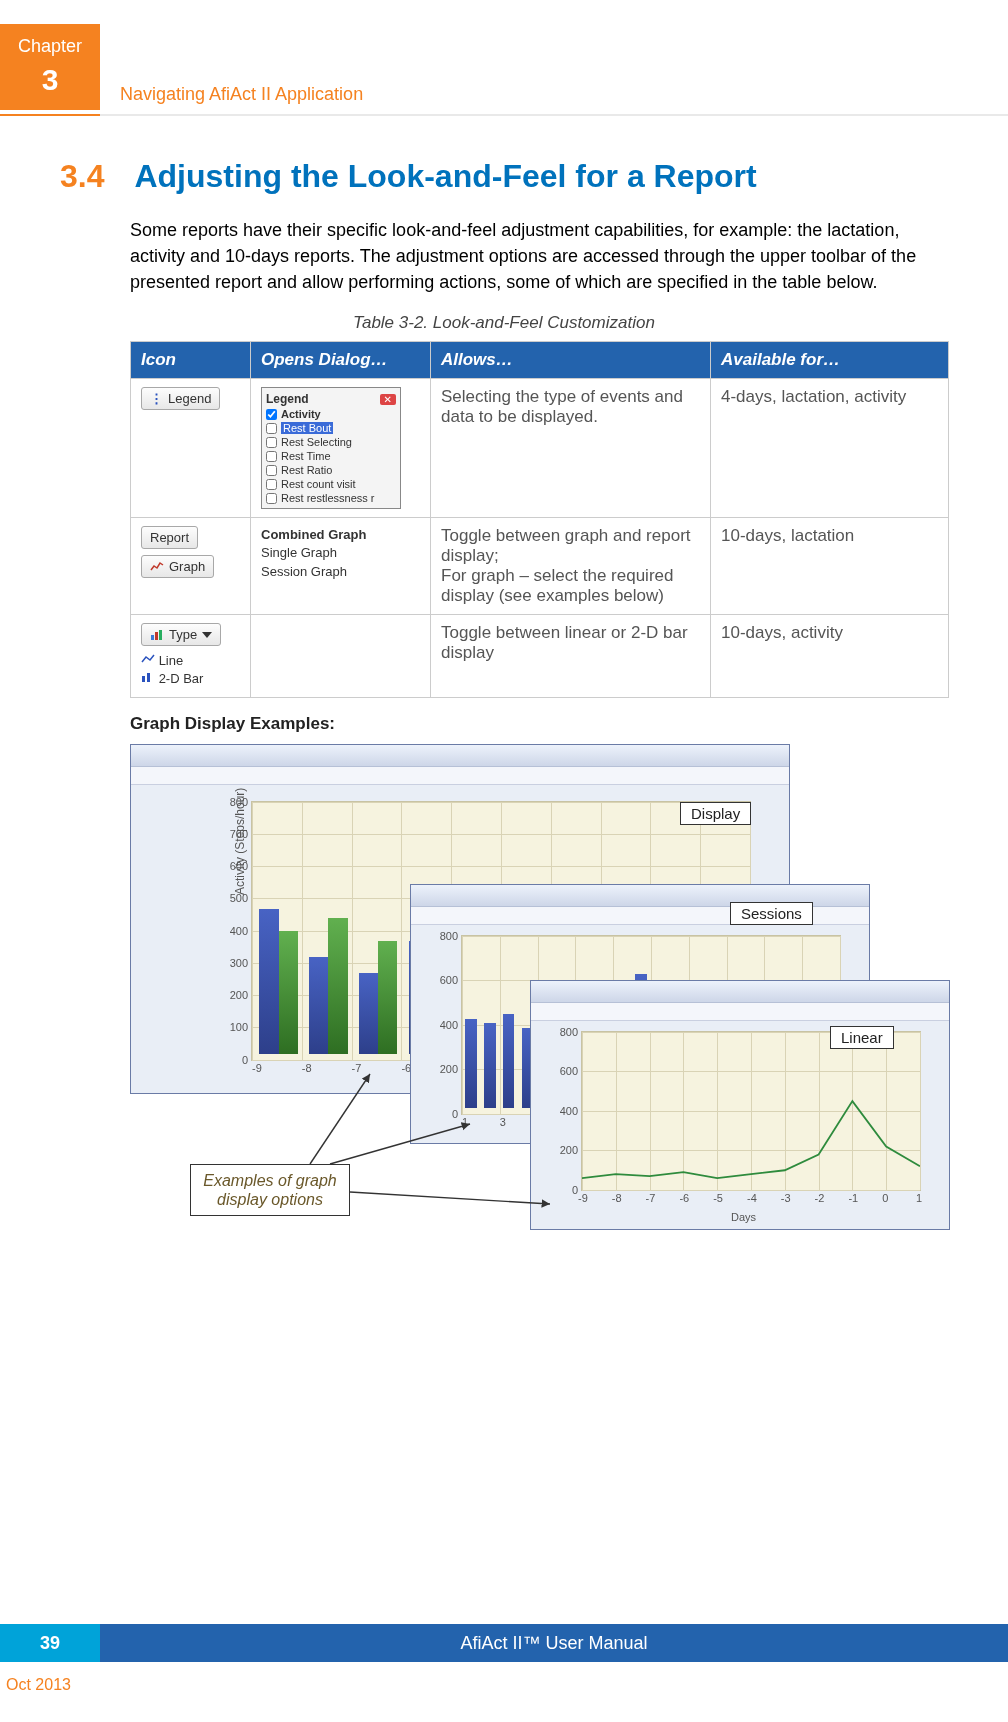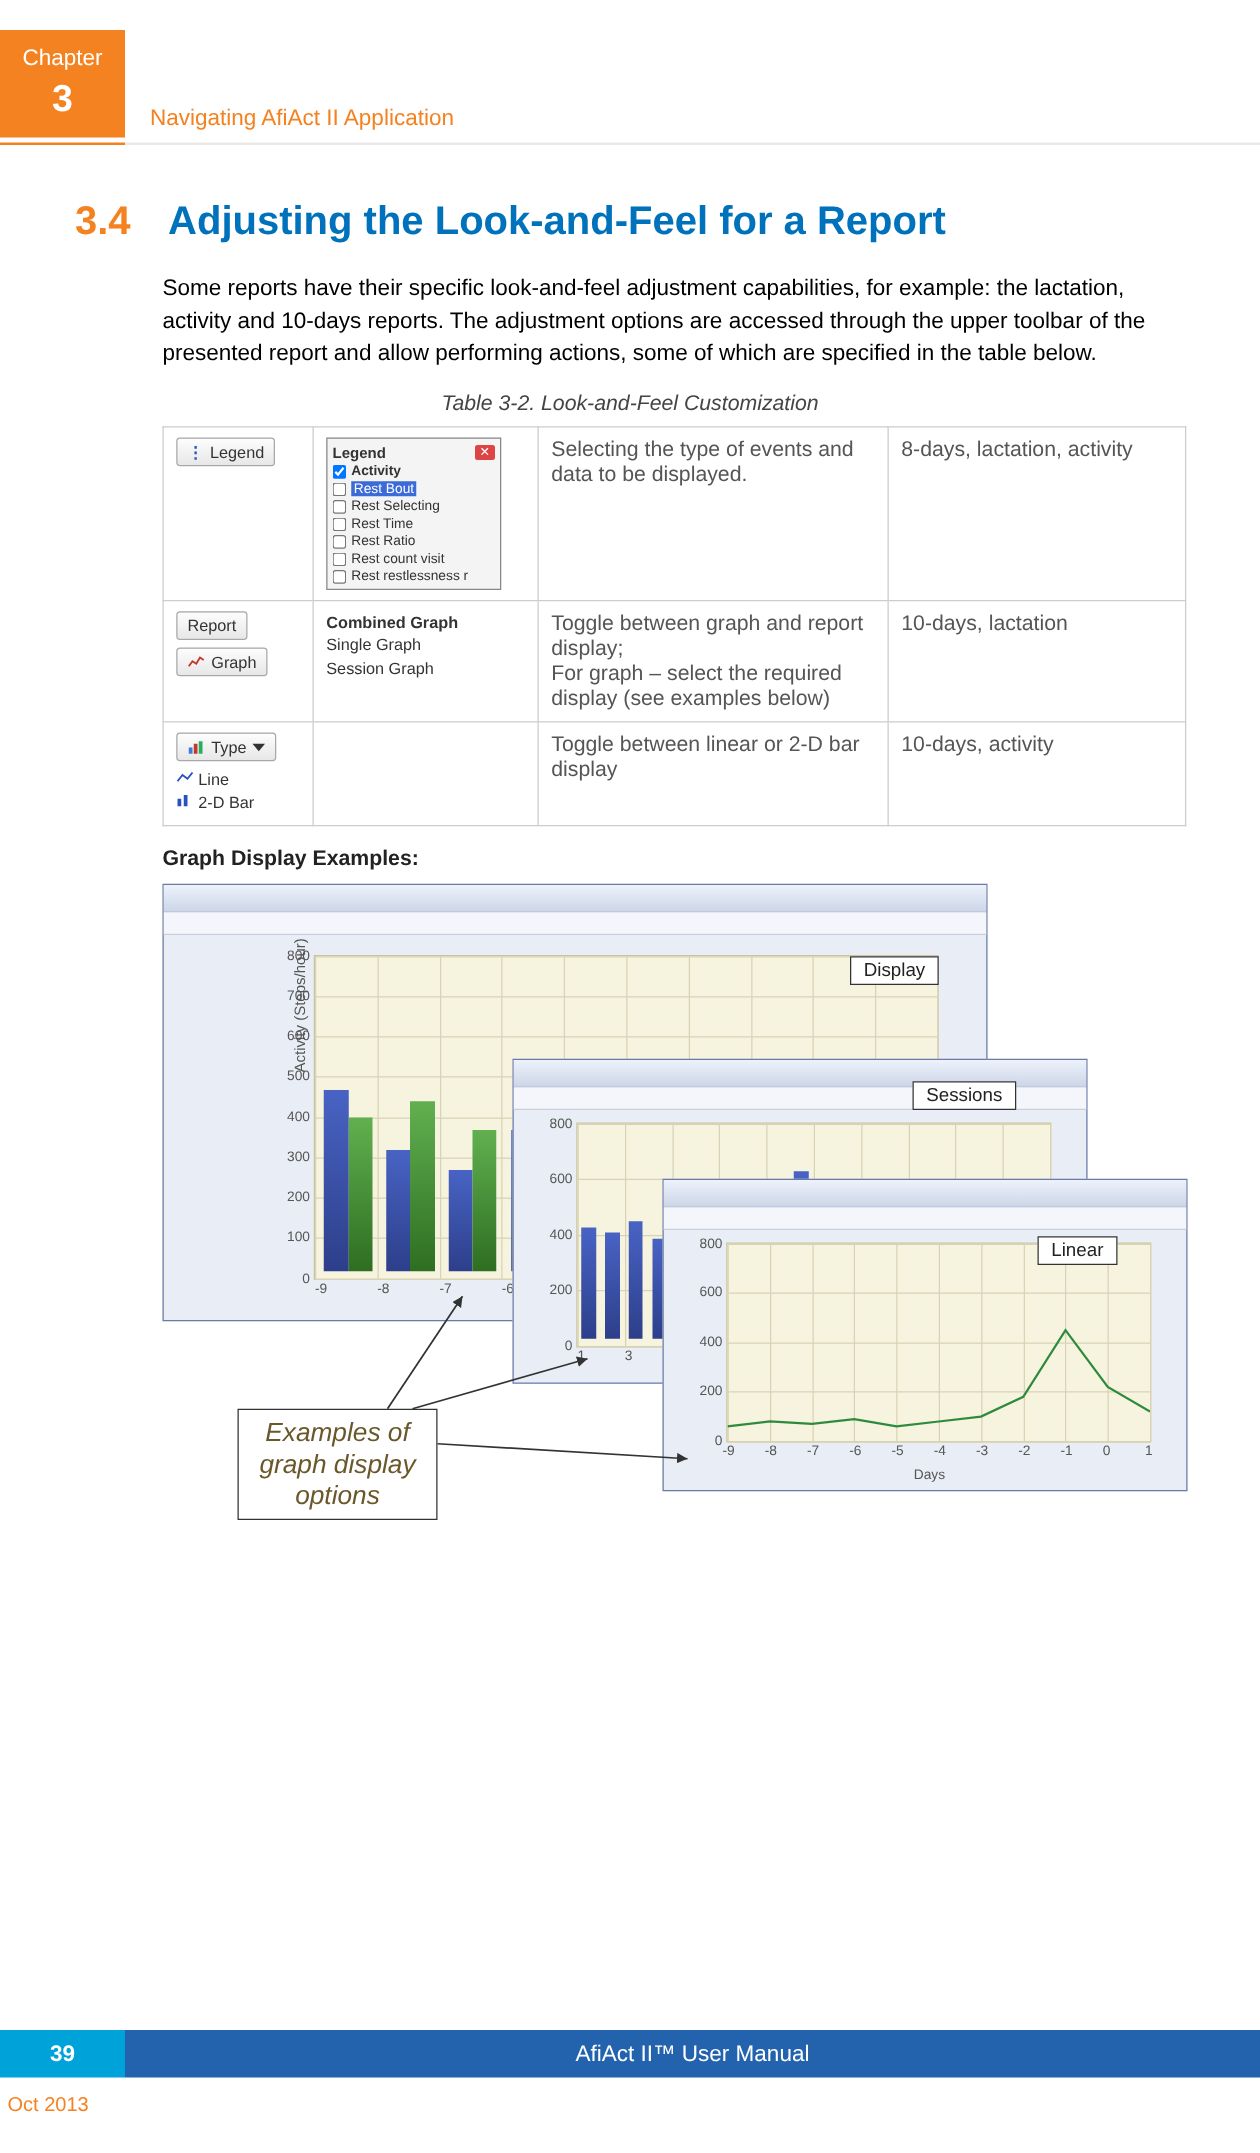--- a/index.html
+++ b/index.html
@@ -41,21 +41,21 @@
 
   .figwrap { position: relative; margin-left: 70px; margin-top: 10px; width: 820px; height: 560px; }
   .appwin { position: absolute; border: 1px solid #6a7ba6; background: #e9eef6; }
   .appwin .bar { height: 22px; background: linear-gradient(#edf2fb,#cdd6e8); border-bottom: 1px solid #b6c0d6; }
   .appwin .tools { height: 18px; background: #f4f6fb; border-bottom: 1px solid #c9cfe0; }
   .plot { position: absolute; background: #f6f3df; border: 1px solid #c8c3a3; }
   .plot .grid-v, .plot .grid-h { position: absolute; background: #d9d3b5; }
   .axis-lbl { position: absolute; font-size: 11px; color: #555; }
   .bar3d { position: absolute; bottom: 6px; width: 10px; }
   .tag { position: absolute; background: #fff; border: 1px solid #333; padding: 2px 10px; font-size: 15px; color: #222; }
-  .callout-box { position: absolute; background: #fff; border: 1px solid #333; padding: 6px 10px; text-align: center; font-size: 21px; color: #6a582a; font-style: italic; line-height: 1.2; }
+  .callout-box { position: absolute; background: #fff; border: 1px solid #333; padding: 6px 10px; text-align: center; font-size: 16px; color: #6a582a; font-style: italic; line-height: 1.2; }
 
   .footer-strip { position: absolute; left: 0; bottom: 60px; width: 1008px; height: 38px; display: flex; }
   .footer-strip .pg { width: 100px; background: #00a3d9; color: #fff; display: flex; align-items: center; justify-content: center; font-size: 18px; font-weight: bold; }
   .footer-strip .ttl { flex: 1; background: #2363ad; color: #fff; display: flex; align-items: center; justify-content: center; font-size: 18px; }
   .footer-date { position: absolute; left: 6px; bottom: 28px; color: #f58220; font-size: 16px; }
 
   .tri { display:inline-block; width:0; height:0; border-left:5px solid transparent; border-right:5px solid transparent; border-top:6px solid #333; vertical-align: middle; }
   .ic { width: 14px; height: 12px; display: inline-block; }
 </style>
 </head>
@@ -78,20 +78,26 @@
     <div class="caption">Table 3-2. Look-and-Feel Customization</div>
 
     <table class="feel">
       <colgroup>
           <col style="width:120px">
           <col style="width:180px">
           <col style="width:280px">
           <col style="width:238px">
         </colgroup>
       <tbody>
+          <tr>
+        <th>Icon</th>
+        <th>Opens Dialog…</th>
+        <th>Allows…</th>
+        <th>Available for…</th>
+      </tr>
 
       <tr>
         <td>
           <span class="icon-btn">
             <span style="color:#2a52be;font-weight:bold">⋮</span>
             <span>Legend</span>
           </span>
         </td>
         <td>
           <div class="mini-panel">
@@ -123,21 +129,21 @@
                   <input type="checkbox" style="">
                   <span>Rest count visit</span>
                 </div>
             <div class="row">
                   <input type="checkbox" style="">
                   <span>Rest restlessness r</span>
                 </div>
           </div>
         </td>
         <td>Selecting the type of events and data to be displayed.</td>
-        <td>8-days, lactation, activity</td>
+        <td>4-days, lactation, activity</td>
       </tr>
 
       <tr>
         <td>
           <div class="vstack">
             <span class="icon-btn">
                   <span>Report</span>
                 </span>
             <span class="icon-btn">
               <svg class="ic" viewBox="0 0 14 12">

